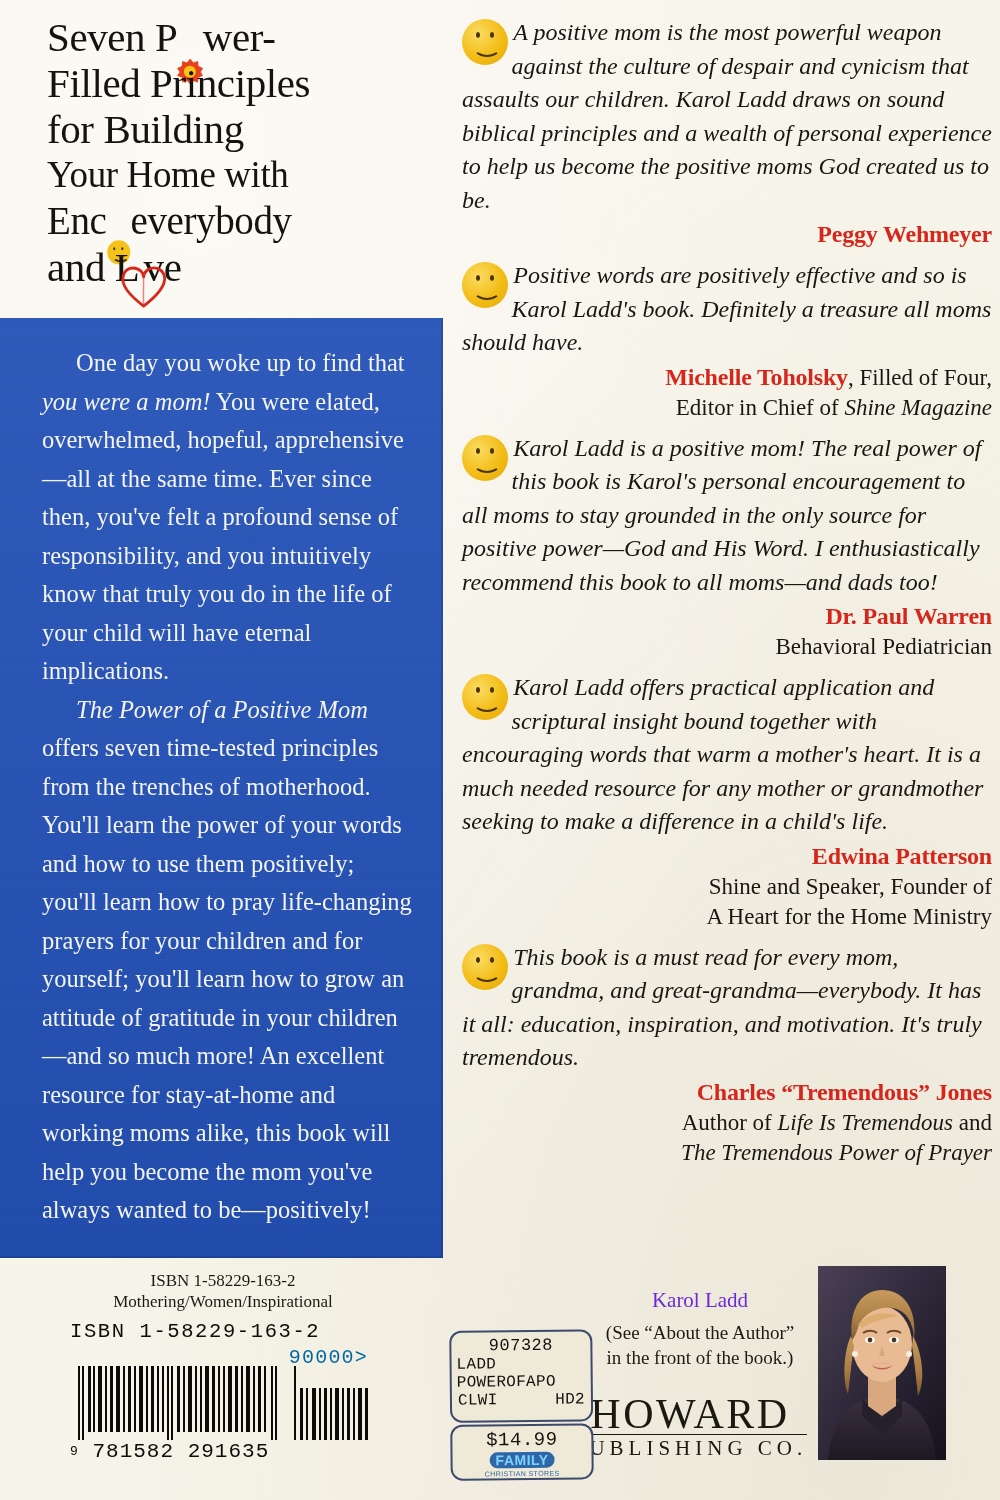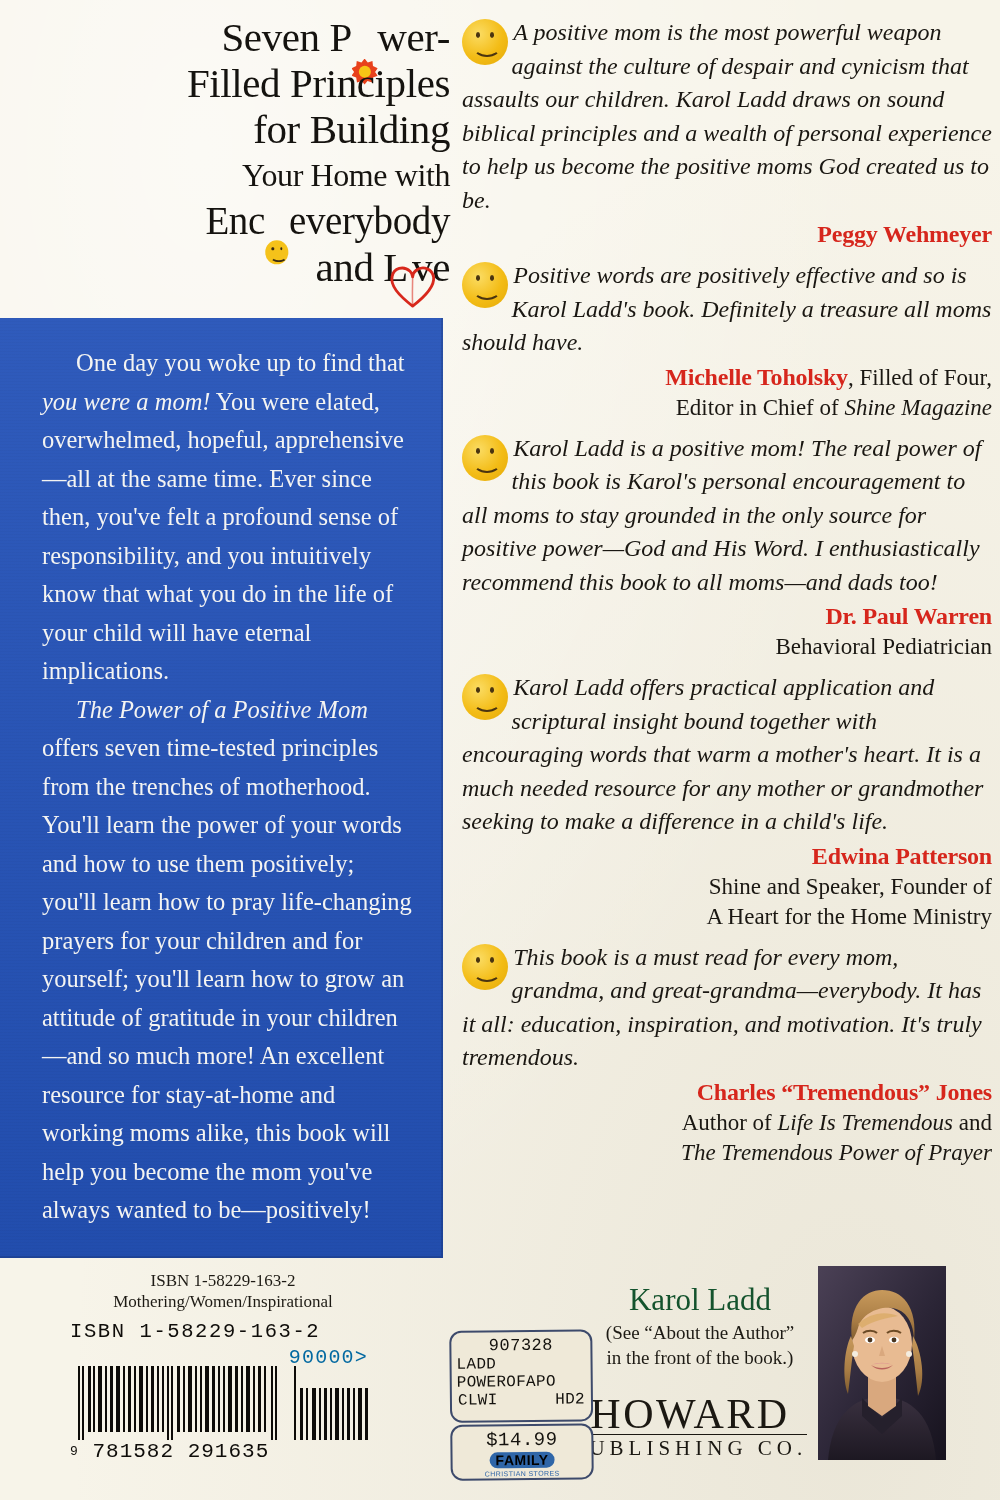--- a/index.html
+++ b/index.html
@@ -23,39 +23,39 @@
     background:
       radial-gradient(ellipse at 20% 10%, rgba(255,255,255,0.55), rgba(0,0,0,0) 60%),
       radial-gradient(ellipse at 85% 95%, rgba(180,170,140,0.18), rgba(0,0,0,0) 65%);
     pointer-events: none;
     z-index: 0;
   }
 
   
   .title-block {
     position: absolute;
-    left: 30px;
+    left: 47px;
     top: 14px;
     width: 420px;
-    text-align: right;
+    text-align: left;
     z-index: 3;
   }
   .title-line {
     font-family: "Liberation Serif", "DejaVu Serif", serif;
     font-size: 41px;
     line-height: 46px;
     color: #15130f;
     letter-spacing: -0.4px;
     white-space: nowrap;
     position: relative;
   }
   .title-line.l1 { font-size: 41px; }
   .title-line.l2 { font-size: 41px; }
   .title-line.l3 { font-size: 41px; }
-  .title-line.l4 { font-size: 32px; }
+  .title-line.l4 { font-size: 37px; }
   .title-line.l5 { font-size: 39px; }
   .title-line.l6 { font-size: 41px; }
 
   .glyph-slot {
     display: inline-block;
     position: relative;
     width: 0.62em;
     vertical-align: baseline;
   }
 
@@ -344,21 +344,21 @@
     padding-top: 3px;
     letter-spacing: 0.5px;
   }
   .st-brand {
     text-align: center;
     margin-top: 1px;
   }
   .st-brand .fam {
     display: inline-block;
     background: #2f66a8;
-    color: #000000;
+    color: #7dd3fc;
     font-family: "Liberation Sans", "DejaVu Sans", sans-serif;
     font-weight: bold;
     font-size: 14px;
     padding: 0 6px;
     border-radius: 8px;
     letter-spacing: 0.5px;
   }
   .st-brand .sub {
     display: block;
     font-family: "Liberation Sans", "DejaVu Sans", sans-serif;
@@ -370,22 +370,22 @@
   
   .author-block {
     position: absolute;
     left: 580px;
     top: 1282px;
     width: 240px;
     text-align: center;
     z-index: 3;
   }
   .author-name {
-    font-size: 31px;
-    color: #14532d;
+    font-size: 21px;
+    color: #6d28d9;
     line-height: 36px;
   }
   .author-note {
     font-size: 19px;
     line-height: 25px;
     color: #1d1a14;
     margin-top: 2px;
   }
   .publisher {
     position: absolute;
@@ -441,21 +441,21 @@
             <span class="mouth"></span>
           </span></span><span>everybody</span></div>
     <div class="title-line l6"><span>and L</span><span class="heart-slot"><svg class="heart-draw" viewBox="0 0 100 100">
       <path d="M50 88 C 22 66, 6 48, 10 30 C 13 14, 32 8, 45 20 C 48 23, 50 27, 50 31 C 50 26, 53 21, 57 18 C 71 8, 89 16, 91 32 C 93 50, 76 68, 50 88 Z" fill="none" stroke="#d8281c" stroke-width="5.5" stroke-linecap="round" stroke-linejoin="round"></path>
       <path d="M50 31 C 50 48, 49 64, 50 86" fill="none" stroke="#d8281c" stroke-width="3" stroke-linecap="round" opacity="0.55"></path>
     </svg></span><span>ve</span></div>
   </div>
 
   <div class="blue-panel">
     <div class="blue-text">
-      <p><span>One day you woke up to find that </span><em>you were a mom!</em><span> You were elated, overwhelmed, hopeful, apprehensive—all at the same time. Ever since then, you've felt a profound sense of responsibility, and you intuitively know that what you do in the life of your child will have eternal implications.</span></p>
+      <p><span>One day you woke up to find that </span><em>you were a mom!</em><span> You were elated, overwhelmed, hopeful, apprehensive—all at the same time. Ever since then, you've felt a profound sense of responsibility, and you intuitively know that truly you do in the life of your child will have eternal implications.</span></p>
       <p><em>The Power of a Positive Mom</em><span> offers seven time-tested principles from the trenches of motherhood. You'll learn the power of your words and how to use them positively; you'll learn how to pray life-changing prayers for your children and for yourself; you'll learn how to grow an attitude of gratitude in your children—and so much more! An excellent resource for stay-at-home and working moms alike, this book will help you become the mom you've always wanted to be—positively!</span></p>
     </div>
   </div>
 
   <div class="quotes">
 
     <div class="quote">
       <div class="quote-body">
         <span class="smiley-inline">
             <span class="eye l"></span>

